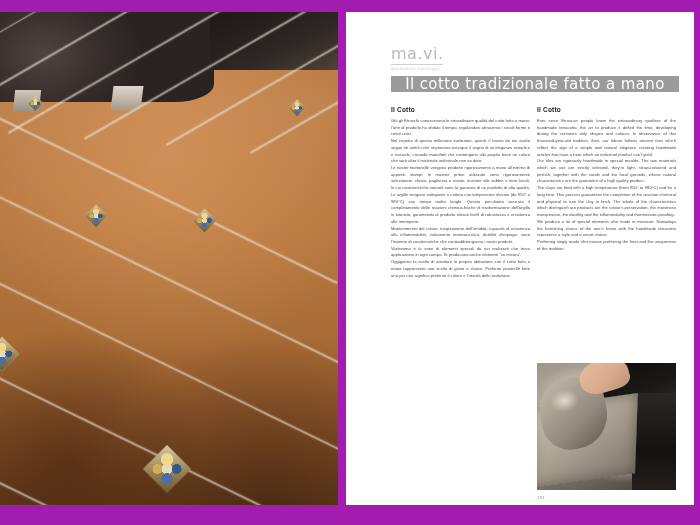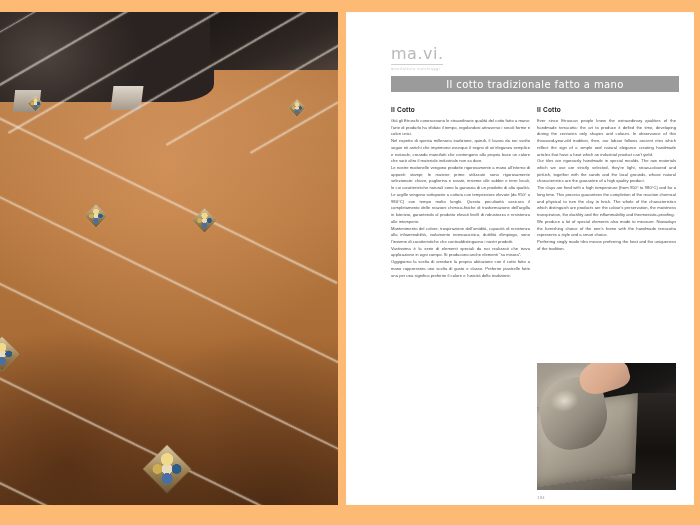--- a/index.html
+++ b/index.html
@@ -5,21 +5,21 @@
   * { box-sizing: border-box; margin: 0; padding: 0; }
   html, body {
     width: 700px; height: 525px;
     background: #ffffff;
     font-family: "Liberation Sans", sans-serif;
     overflow: hidden;
   }
   #spread {
     position: relative;
     width: 700px; height: 525px;
-    background: #fdba74;
+    background: #a21caf;
   }
 
   
   #left-page {
     position: absolute;
     left: 0; top: 12px;
     width: 338px; height: 493px;
     overflow: hidden;
     background: #8a5a30;
   }
@@ -102,21 +102,21 @@
     color: #c3c3c3; margin-top: 2px;
     text-transform: lowercase;
   }
   #banner {
     position: absolute; left: 45px; top: 64px;
     width: 288px; height: 16px;
     background: #9b9b9b;
     display: flex; align-items: center; justify-content: center;
   }
   #banner-text {
-    color: #ffffff; font-size: 10px; letter-spacing: 0.4px;
+    color: #ffffff; font-size: 15px; letter-spacing: 0.4px;
     font-weight: 400; white-space: nowrap;
     font-family: "DejaVu Sans", sans-serif;
   }
 
   .col {
     position: absolute; top: 94px;
     width: 139px;
   }
   #col-it { left: 45px; }
   #col-en { left: 191px; }

